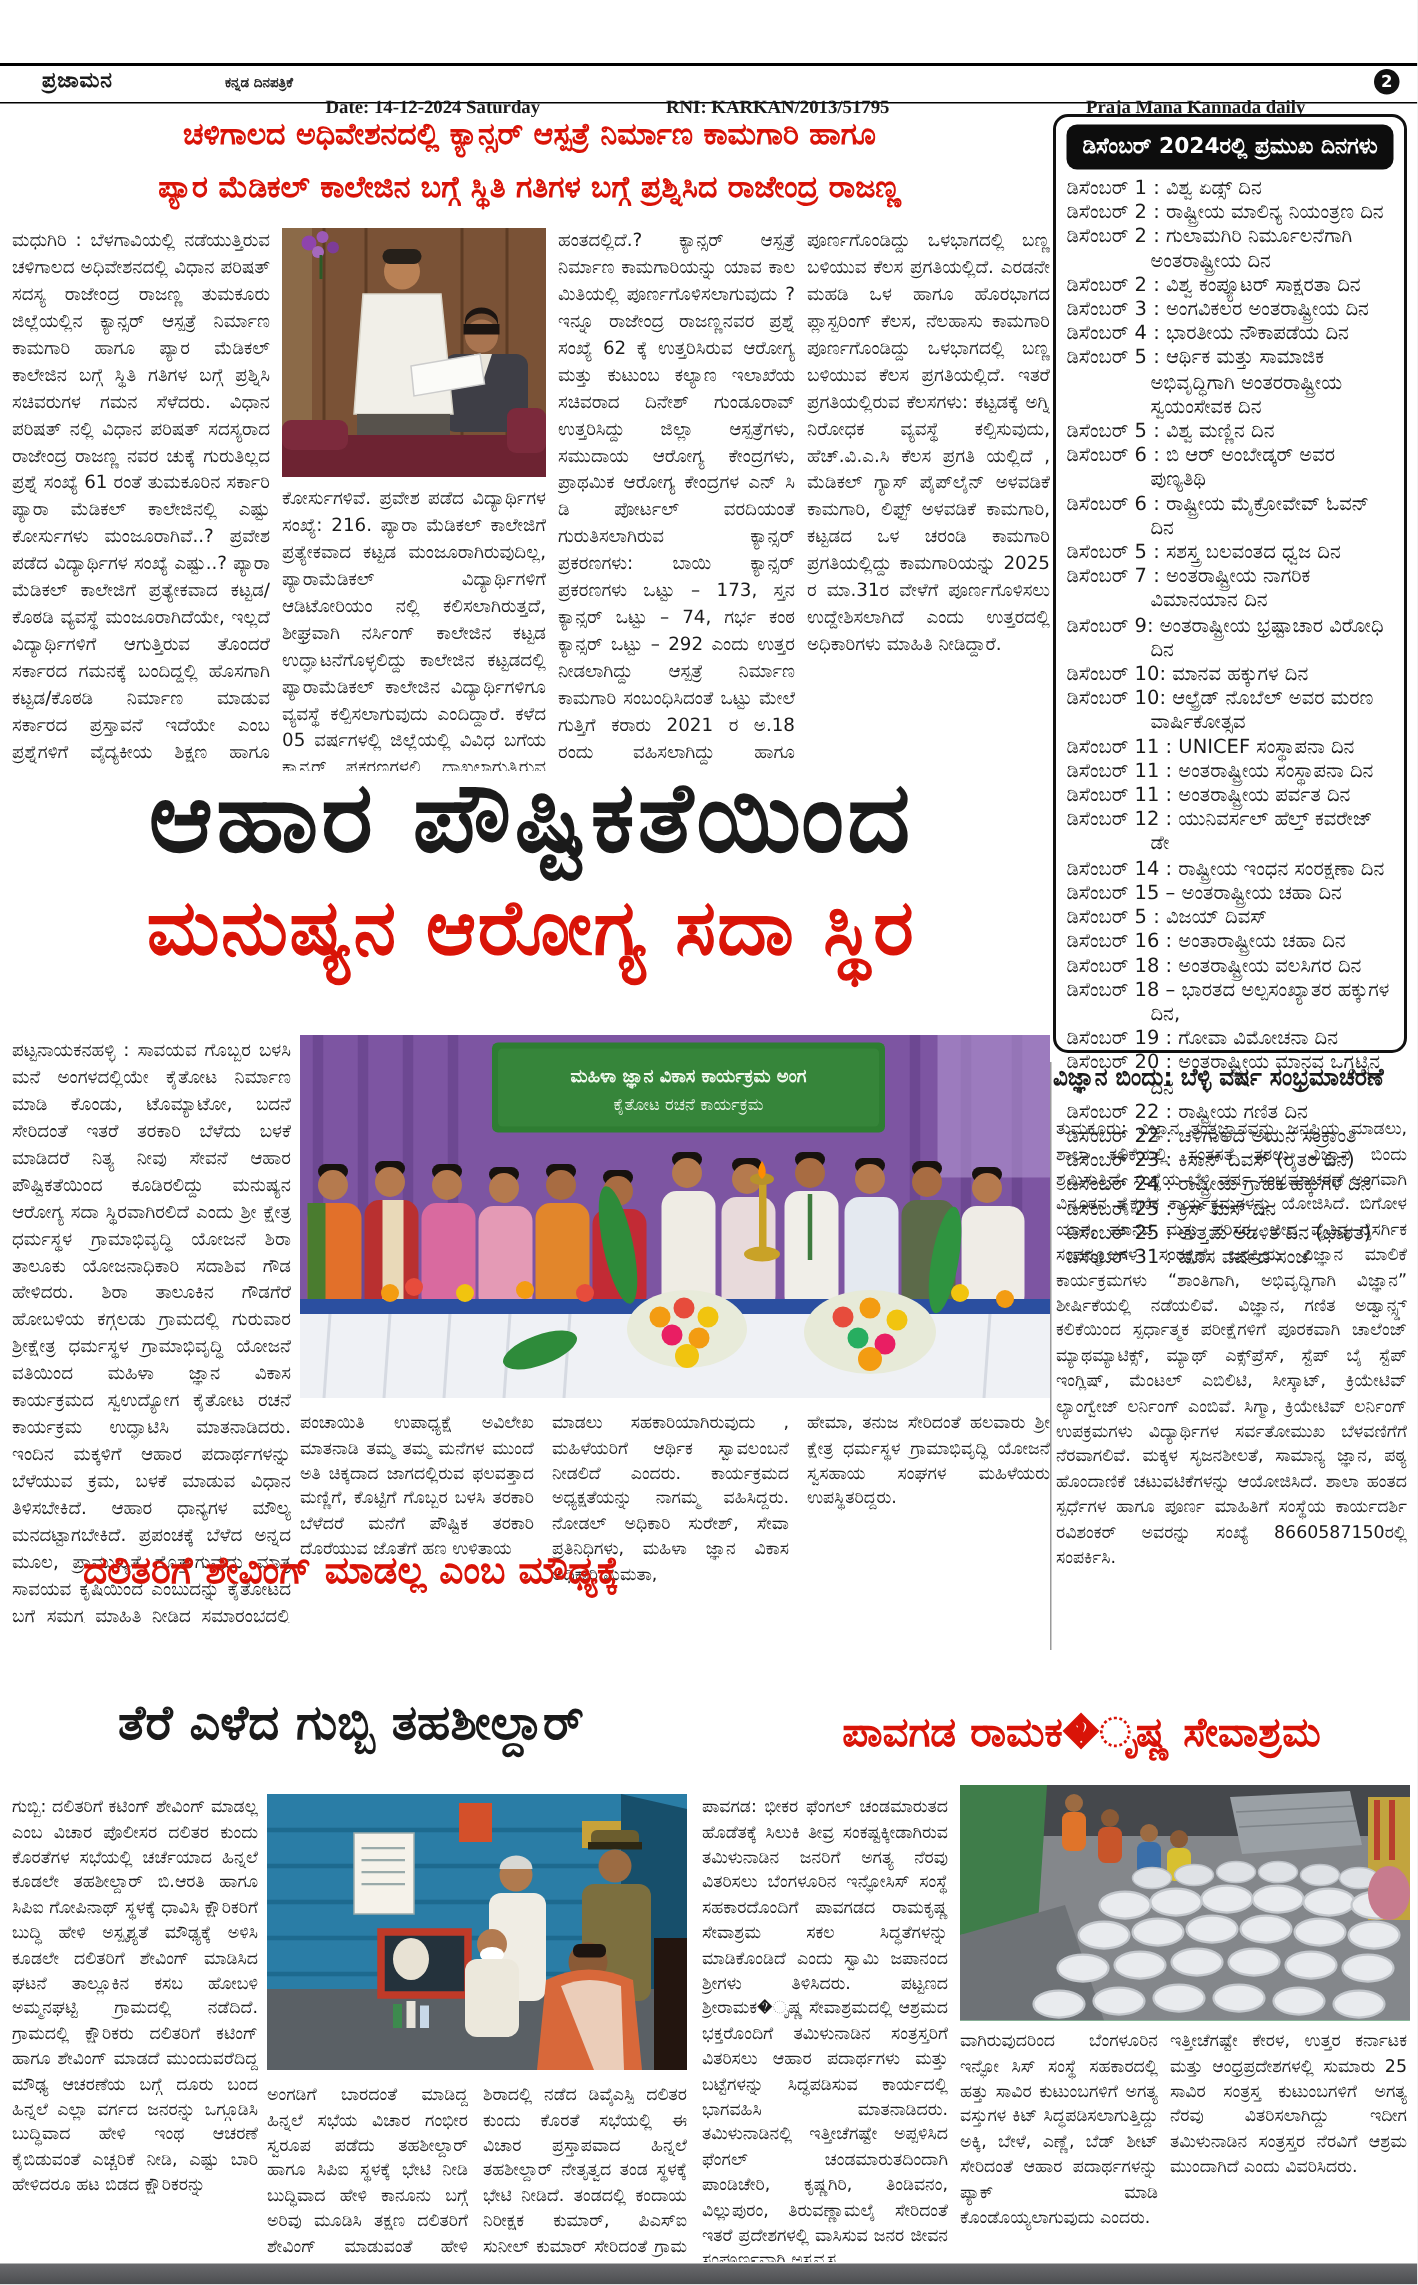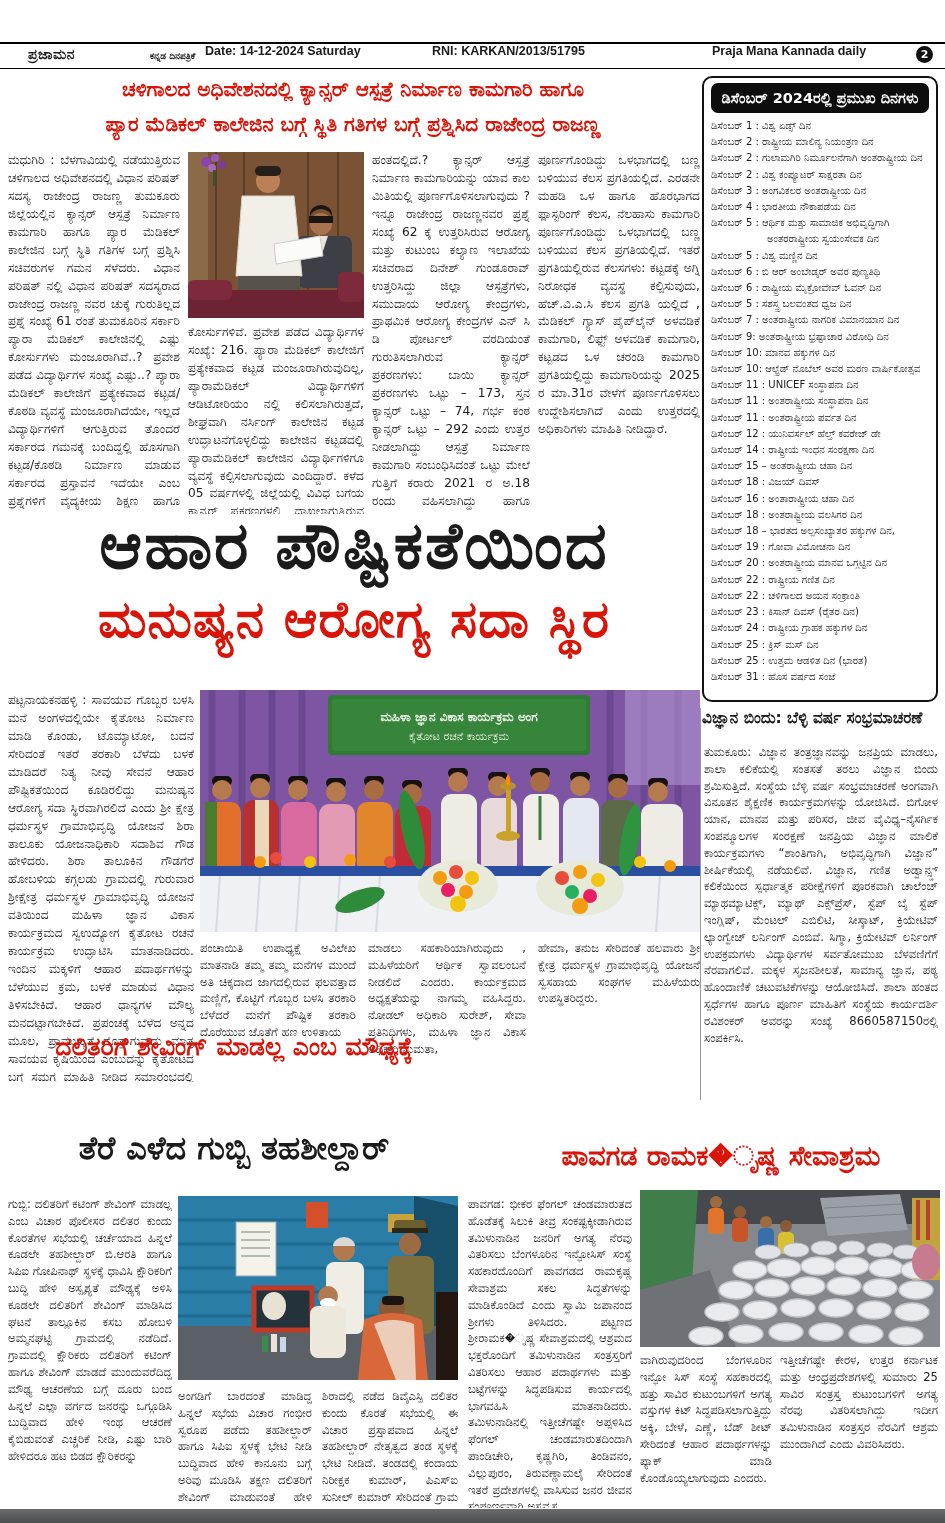--- a/index.html
+++ b/index.html
@@ -3,41 +3,41 @@
 <meta charset="utf-8">
 <style>
   html,body{margin:0;padding:0;background:#e9e9e9;}
   .page{position:relative;width:945px;height:1523px;background:#ffffff;margin:0 auto;
         font-family:"DejaVu Sans","Liberation Sans",sans-serif;color:#1b1b1b;overflow:hidden;}
   .abs{position:absolute;}
   
   .topbar{left:0;top:42px;width:945px;height:27px;border-top:2px solid #000;border-bottom:1.5px solid #000;box-sizing:border-box;}
   .masthead{left:28px;top:46px;font-weight:bold;font-size:14px;letter-spacing:.5px;}
   .masthead-sub{left:150px;top:51px;font-size:9px;font-weight:bold;}
-  .hdr-serif{font-family:Liberation Sans, sans-serif;font-weight:bold;font-size:12.5px;top:44px;}
+  .hdr-serif{font-family:Liberation Serif, serif;font-weight:bold;font-size:12.5px;top:64px;margin-left:12px;}
   .page-circle{left:916px;top:46px;width:17px;height:17px;border-radius:50%;background:#111;color:#fff;
                font-size:11px;font-weight:bold;text-align:center;line-height:17px;}
   
   .red{color:#d91408;}
   .hl-top{left:8px;top:72px;width:690px;text-align:center;font-weight:800;font-size:20px;line-height:35px;}
   .hl-big1{left:8px;top:518px;width:692px;text-align:center;font-weight:800;font-size:65px;line-height:56px;letter-spacing:2px;}
   .hl-big2{left:8px;top:592px;width:692px;text-align:center;font-weight:800;font-size:51px;line-height:56px;letter-spacing:1px;color:#d91408;}
   .hl-bl1{left:8px;top:1032px;width:452px;text-align:center;font-weight:800;font-size:25px;line-height:30px;color:#d91408;}
   .hl-bl2{left:8px;top:1128px;width:452px;text-align:center;font-weight:800;font-size:32px;line-height:40px;}
   .hl-br1{left:474px;top:1100px;width:466px;text-align:center;font-weight:800;font-size:26px;line-height:30px;}
   .hl-br2{left:488px;top:1140px;width:466px;text-align:center;font-weight:800;font-size:27px;line-height:32px;color:#d91408;}
   
   .bt{font-size:12.2px;line-height:1.47;text-align:justify;overflow:hidden;word-break:break-word;}
   .bt-sm{font-size:11.6px;line-height:1.45;text-align:justify;overflow:hidden;word-break:break-word;}
   
   .decbox{left:702px;top:76px;width:236px;height:626px;border:2.5px solid #111;border-radius:10px;
           box-sizing:border-box;padding:5px 7px 4px 7px;background:#fff;}
   .dec-title{background:#0d0d0d;color:#fff;border-radius:7px;text-align:center;font-weight:bold;
              font-size:14.5px;line-height:30px;height:30px;margin-bottom:5px;white-space:nowrap;overflow:hidden;}
-  .dec-item{font-size:10px;line-height:16.2px;padding-left:56px;text-indent:-56px;white-space:normal;}
+  .dec-item{font-size:13px;line-height:16.2px;padding-left:56px;text-indent:-56px;white-space:normal;}
   .sci-title{left:702px;top:708px;width:238px;font-weight:800;font-size:16px;white-space:nowrap;
              transform:scaleX(.96);transform-origin:left;}
   .vline{width:1px;background:#9a9a9a;}
   .photo{position:absolute;overflow:hidden;background:#15803d;}
   .bottom-strip{left:0;top:1509px;width:945px;height:14px;background:linear-gradient(#6a6b6e,#4c4d50);}
 </style>
 </head>
 <body>
 
 <div class="page">
@@ -113,21 +113,21 @@
     <div class="dec-item">ಡಿಸೆಂಬರ್ 7 : ಅಂತರಾಷ್ಟ್ರೀಯ ನಾಗರಿಕ ವಿಮಾನಯಾನ ದಿನ</div>
     <div class="dec-item">ಡಿಸೆಂಬರ್ 9: ಅಂತರಾಷ್ಟ್ರೀಯ ಭ್ರಷ್ಟಾಚಾರ ವಿರೋಧಿ ದಿನ</div>
     <div class="dec-item">ಡಿಸೆಂಬರ್ 10: ಮಾನವ ಹಕ್ಕುಗಳ ದಿನ</div>
     <div class="dec-item">ಡಿಸೆಂಬರ್ 10: ಆಲ್ಫ್ರೆಡ್ ನೊಬೆಲ್ ಅವರ ಮರಣ ವಾರ್ಷಿಕೋತ್ಸವ</div>
     <div class="dec-item">ಡಿಸೆಂಬರ್ 11 : UNICEF ಸಂಸ್ಥಾಪನಾ ದಿನ</div>
     <div class="dec-item">ಡಿಸೆಂಬರ್ 11 : ಅಂತರಾಷ್ಟ್ರೀಯ ಸಂಸ್ಥಾಪನಾ ದಿನ</div>
     <div class="dec-item">ಡಿಸೆಂಬರ್ 11 : ಅಂತರಾಷ್ಟ್ರೀಯ ಪರ್ವತ ದಿನ</div>
     <div class="dec-item">ಡಿಸೆಂಬರ್ 12 : ಯುನಿವರ್ಸಲ್ ಹೆಲ್ತ್ ಕವರೇಜ್ ಡೇ</div>
     <div class="dec-item">ಡಿಸೆಂಬರ್ 14 : ರಾಷ್ಟ್ರೀಯ ಇಂಧನ ಸಂರಕ್ಷಣಾ ದಿನ</div>
     <div class="dec-item">ಡಿಸೆಂಬರ್ 15 – ಅಂತರಾಷ್ಟ್ರೀಯ ಚಹಾ ದಿನ</div>
-    <div class="dec-item">ಡಿಸೆಂಬರ್ 18 : ವಿಜಯ್ ದಿವಸ್</div>
+    <div class="dec-item">ಡಿಸೆಂಬರ್ 5 : ವಿಜಯ್ ದಿವಸ್</div>
     <div class="dec-item">ಡಿಸೆಂಬರ್ 16 : ಅಂತಾರಾಷ್ಟ್ರೀಯ ಚಹಾ ದಿನ</div>
     <div class="dec-item">ಡಿಸೆಂಬರ್ 18 : ಅಂತರಾಷ್ಟ್ರೀಯ ವಲಸಿಗರ ದಿನ</div>
     <div class="dec-item">ಡಿಸೆಂಬರ್ 18 – ಭಾರತದ ಅಲ್ಪಸಂಖ್ಯಾತರ ಹಕ್ಕುಗಳ ದಿನ,</div>
     <div class="dec-item">ಡಿಸೆಂಬರ್ 19 : ಗೋವಾ ವಿಮೋಚನಾ ದಿನ</div>
     <div class="dec-item">ಡಿಸೆಂಬರ್ 20 : ಅಂತರಾಷ್ಟ್ರೀಯ ಮಾನವ ಒಗ್ಗಟ್ಟಿನ ದಿನ</div>
     <div class="dec-item">ಡಿಸೆಂಬರ್ 22 : ರಾಷ್ಟ್ರೀಯ ಗಣಿತ ದಿನ</div>
     <div class="dec-item">ಡಿಸೆಂಬರ್ 22 : ಚಳಿಗಾಲದ ಅಯನ ಸಂಕ್ರಾಂತಿ</div>
     <div class="dec-item">ಡಿಸೆಂಬರ್ 23 : ಕಿಸಾನ್ ದಿವಸ್ (ರೈತರ ದಿನ)</div>
     <div class="dec-item">ಡಿಸೆಂಬರ್ 24 : ರಾಷ್ಟ್ರೀಯ ಗ್ರಾಹಕ ಹಕ್ಕುಗಳ ದಿನ</div>
     <div class="dec-item">ಡಿಸೆಂಬರ್ 25 : ಕ್ರಿಸ್ ಮಸ್ ದಿನ</div>

